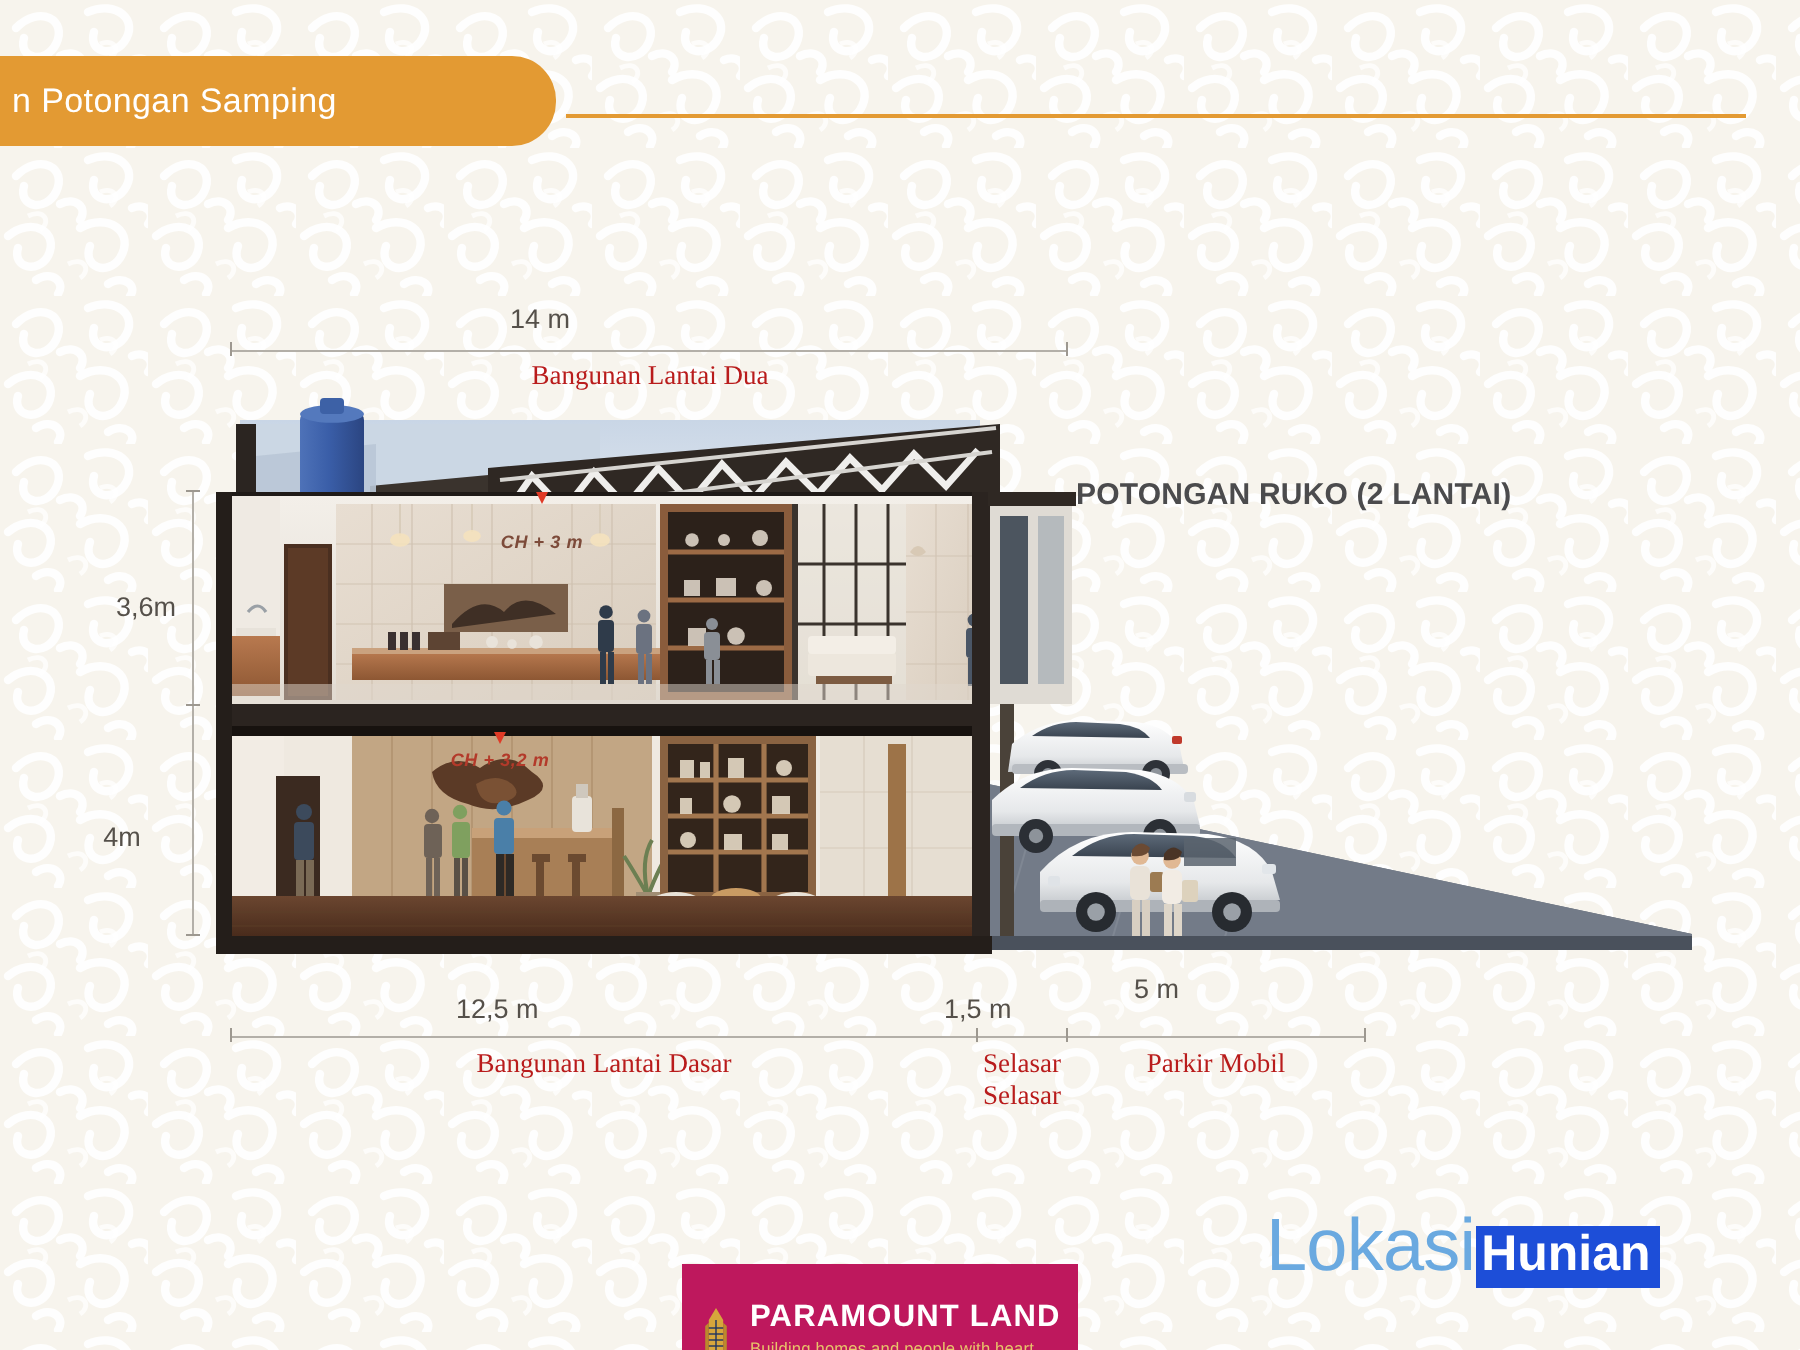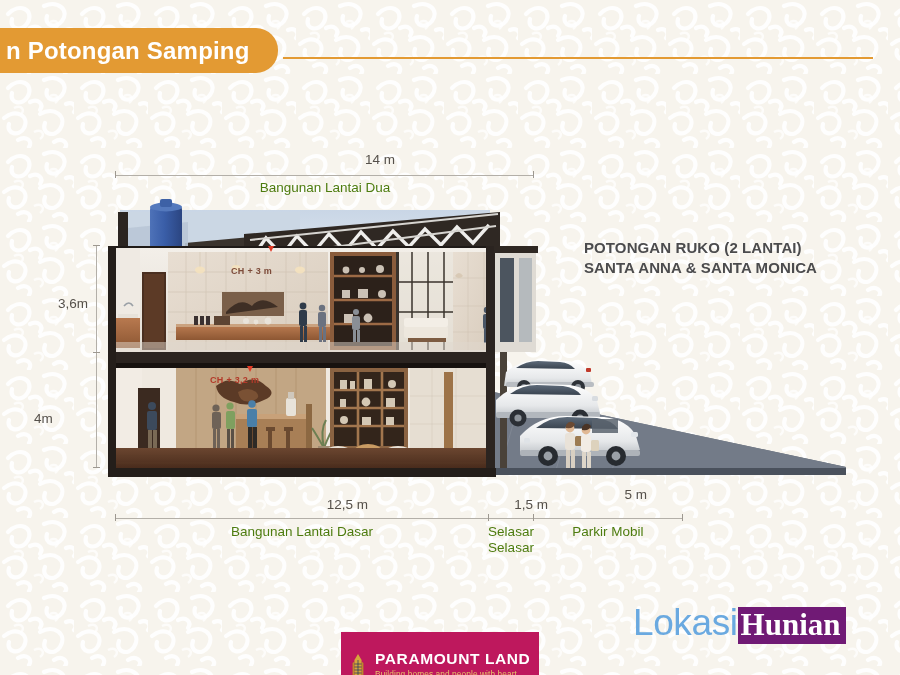--- a/index.html
+++ b/index.html
@@ -14,76 +14,76 @@
   #bg-pattern{position:absolute;inset:0;z-index:0;}
   #bg-base{position:absolute;inset:0;background:#f8f5f0;}
 
   
   #title-banner{
     position:absolute;left:-40px;top:28px;width:318px;height:45px;
     background:#e39a33;border-radius:0 22px 22px 0;z-index:6;
     display:flex;align-items:center;
   }
   #title-text{
-    color:#ffffff;font-size:24px;font-weight:bold;letter-spacing:.2px;
+    color:#ffffff;font-size:17px;font-weight:normal;letter-spacing:.2px;
     margin-left:46px;white-space:nowrap;
   }
   #title-rule{
     position:absolute;left:283px;top:57px;width:590px;height:2px;
     background:#e39a33;z-index:5;
   }
 
   
   .dim-line{position:absolute;background:#b3afa8;height:1px;z-index:4;}
   .dim-line-v{position:absolute;background:#b3afa8;width:1px;z-index:4;}
   .tick{position:absolute;background:#9d9890;width:1px;height:7px;z-index:4;}
   .tick-h{position:absolute;background:#9d9890;height:1px;width:7px;z-index:4;}
   .dim-val{
     position:absolute;color:#55504a;font-size:13.5px;z-index:4;
-    text-align:right;white-space:nowrap;
+    text-align:left;white-space:nowrap;
   }
   .dim-cap{
-    position:absolute;color:#4d7c0f;font-size:13.5px;z-index:4;
-    text-align:center;line-height:1.22;
+    position:absolute;color:#b91c1c;font-size:13.5px;z-index:4;
+    text-align:center;line-height:1.22;font-family:Liberation Serif, serif;
   }
 
   
   #section-caption{
-    position:absolute;left:584px;top:238px;z-index:5;
+    position:absolute;left:538px;top:238px;z-index:5;
     color:#4b4b4d;font-size:15px;font-weight:bold;line-height:1.35;
     letter-spacing:.1px;
   }
 
   
   #illustration{position:absolute;left:0;top:0;width:900px;height:675px;z-index:3;}
 
   
   .ch-label{
-    position:absolute;z-index:5;white-space:nowrap;
-    color:#7d4b3a;font-size:9px;font-weight:bold;letter-spacing:.3px;
+    position:absolute;z-index:5;text-align:center;white-space:nowrap;
+    color:#7d4b3a;font-size:9px;font-weight:bold;letter-spacing:.3px;font-style:italic;
   }
 
   
   #logo-paramount{
     position:absolute;left:341px;top:632px;height:33px;z-index:6;
     display:flex;align-items:center;background:#be185d;padding:16px 9px 0 7px;
   }
   #logo-mark{width:20px;height:24px;margin-right:7px;flex:0 0 auto;}
   #logo-brand{color:#ffffff;font-size:15.5px;font-weight:bold;letter-spacing:.6px;line-height:1;}
   #logo-tagline{color:#e8c46a;font-size:8.3px;letter-spacing:.1px;line-height:1;margin-top:3px;}
 
   
   #watermark{
     position:absolute;left:633px;top:604px;z-index:6;
     display:flex;align-items:baseline;
   }
   #wm-lokasi{color:#6aa9e0;font-size:37px;letter-spacing:-.4px;line-height:1;}
   #wm-hunian{
-    background:#701a75;color:#ffffff;font-size:31px;font-weight:bold;
-    font-family:Liberation Serif, serif;line-height:1;padding:2px 5px 4px 3px;
+    background:#1d4ed8;color:#ffffff;font-size:25px;font-weight:bold;
+    font-family:Liberation Sans, sans-serif;line-height:1;padding:2px 5px 4px 3px;
   }
 </style>
 </head>
 <body>
 
 <div id="bg-base"></div>
 <svg id="bg-pattern" viewBox="0 0 900 675" preserveAspectRatio="none">
   <defs>
     <pattern id="swirl" width="74" height="74" patternUnits="userSpaceOnUse">
       <rect width="74" height="74" fill="#f7f4ed"></rect>
@@ -524,35 +524,34 @@
 <div class="ch-label" style="left:231px;top:266px;width:80px;">CH + 3 m</div>
 <div class="ch-label" style="left:210px;top:375px;width:80px;color:#b33a2a;">CH + 3,2 m</div>
 
 <div id="title-banner">
   <span id="title-text">n Potongan Samping</span>
 </div>
 <div id="title-rule"></div>
 
 <div id="section-caption">
   <div>POTONGAN RUKO (2 LANTAI)</div>
-  <div>SANTA ANNA &amp; SANTA MONICA</div>
 </div>
 
 <div class="dim-val" style="left:255px;top:152px;width:140px;">14 m</div>
 <div class="dim-line" style="left:115px;top:175px;width:418px;"></div>
 <div class="tick" style="left:115px;top:171px;"></div>
 <div class="tick" style="left:533px;top:171px;"></div>
 <div class="dim-cap" style="left:225px;top:180px;width:200px;">Bangunan Lantai Dua</div>
 
 <div class="dim-line-v" style="left:96px;top:245px;height:223px;"></div>
 <div class="tick-h" style="left:93px;top:245px;"></div>
 <div class="tick-h" style="left:93px;top:352px;"></div>
 <div class="tick-h" style="left:93px;top:467px;"></div>
 <div class="dim-val" style="left:34px;top:296px;width:54px;text-align:right;">3,6m</div>
-<div class="dim-val" style="left:34px;top:411px;width:54px;text-align:left;">4m</div>
+<div class="dim-val" style="left:34px;top:411px;width:54px;text-align:center;">4m</div>
 
 <div class="dim-line" style="left:115px;top:518px;width:567px;"></div>
 <div class="tick" style="left:115px;top:514px;"></div>
 <div class="tick" style="left:488px;top:514px;"></div>
 <div class="tick" style="left:533px;top:514px;"></div>
 <div class="tick" style="left:682px;top:514px;"></div>
 
 <div class="dim-val" style="left:228px;top:497px;width:140px;">12,5 m</div>
 <div class="dim-cap" style="left:212px;top:524px;width:180px;">Bangunan Lantai Dasar</div>
 

